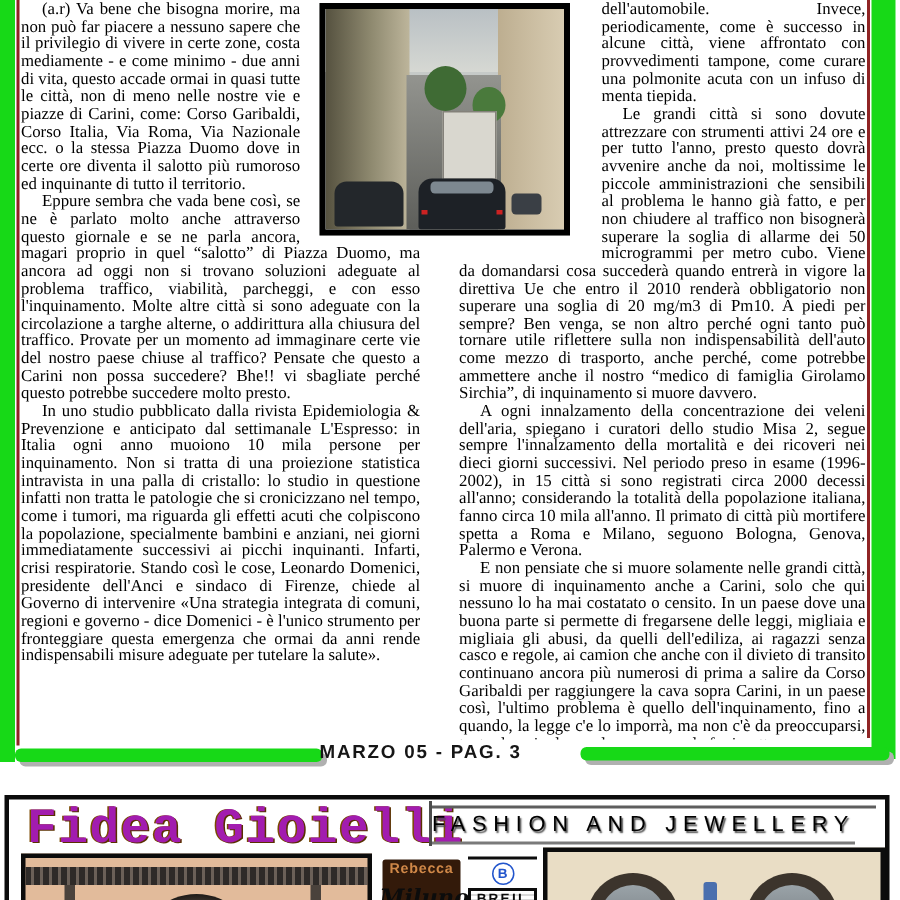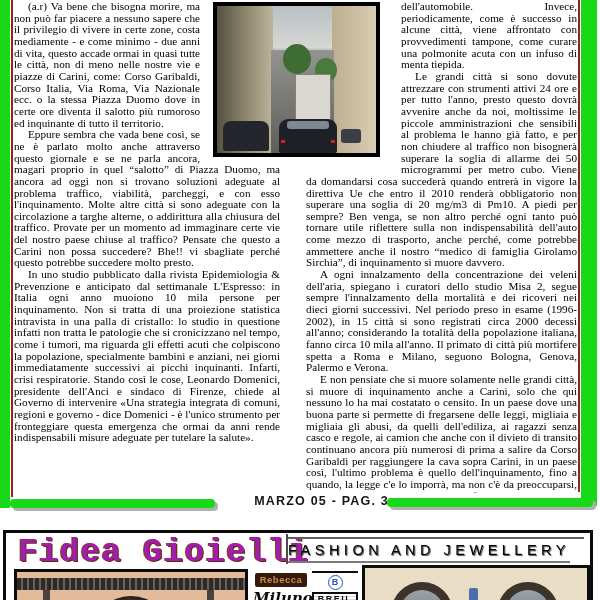--- a/index.html
+++ b/index.html
@@ -38,21 +38,21 @@
   .ph-car2{left:62px;bottom:0;width:58px;height:34px;background:#1d2126;border-radius:9px 9px 2px 2px;}
   .ph-wind{left:70px;bottom:24px;width:42px;height:8px;background:#7d8890;border-radius:3px;}
   .ph-car3{left:124px;bottom:10px;width:20px;height:14px;background:#3a3f45;border-radius:3px;}
   .ph-tail1{left:64px;bottom:10px;width:4px;height:3px;background:#c22;}
   .ph-tail2{left:114px;bottom:10px;width:4px;height:3px;background:#c22;}
   
   .fbar{position:absolute;height:9px;background:#17d917;border-radius:4px;
         box-shadow:3px 3px 0 #b0b0b0;}
   .fbar-left{left:10px;top:499px;width:205px;}
   .fbar-right{left:387px;top:498px;width:206px;}
-  .footer-label{position:absolute;left:213px;top:494px;width:176px;text-align:right;
+  .footer-label{position:absolute;left:213px;top:494px;width:176px;text-align:left;
         font-family:"Liberation Sans",sans-serif;font-weight:bold;font-size:12.5px;
         letter-spacing:1.2px;color:#161616;white-space:nowrap;}
   
   .adbox{position:absolute;left:3px;top:530px;width:584px;height:80px;border:3px solid #0b0b0b;
          background:#fff;overflow:hidden;}
   .ad-title{position:absolute;left:12px;top:1px;font-family:Liberation Mono, monospace;
          font-weight:bold;font-size:33px;letter-spacing:1px;color:#a21caf;
          text-shadow:1px 1px 0 #5a3000,-1px 0 0 #7a4a00;white-space:nowrap;}
   .tagline{position:absolute;left:282px;top:4px;width:296px;}
   .tag-rule-top{height:2px;background:#5e5e5e;width:296px;}
@@ -71,21 +71,21 @@
      background:radial-gradient(#211d1a 55%,#4e443c 56%,#211d1a 70%);}
   .adphoto-right{left:356px;top:32px;width:222px;height:62px;background:#e9ddc5;}
   .arch{top:14px;width:62px;height:70px;border-radius:31px 31px 0 0;background:#3c342c;}
   .arch-l{left:26px;}
   .arch-r{left:132px;}
   .arch-glass{top:22px;width:44px;height:54px;border-radius:22px 22px 0 0;
      background:linear-gradient(#9aa3a8,#5d6166);}
   .arch-glass-l{left:35px;}
   .arch-glass-r{left:141px;}
   .blue-obj{left:104px;top:20px;width:9px;height:22px;background:#4a6fae;border-radius:2px;}
-  .brand-rebecca{position:absolute;left:249px;top:40px;width:52px;height:14px;background:#331a0a;
+  .brand-rebecca{position:absolute;left:249px;top:40px;width:52px;height:28px;background:#331a0a;
      border-radius:2px;color:#d08848;font-family:"Liberation Sans",sans-serif;font-weight:bold;
      font-size:9.5px;line-height:14px;text-align:center;letter-spacing:0.5px;}
   .brand-miluno{position:absolute;left:247px;top:56px;font-family:"DejaVu Serif",serif;
      font-style:italic;font-weight:bold;font-size:15px;color:#0c0c0c;}
   .brand-breil{position:absolute;left:306px;top:38px;width:46px;text-align:center;}
   .breil-line{height:2px;background:#0c0c0c;}
   .breil-circle{width:13px;height:13px;margin:2px auto 0;border:1.5px solid #2255cc;border-radius:50%;
      color:#2255cc;font-family:"Liberation Sans",sans-serif;font-weight:bold;font-size:9px;
      line-height:13px;text-align:center;}
   .breil-box{margin-top:2px;border:2px solid #0c0c0c;font-family:"Liberation Sans",sans-serif;

